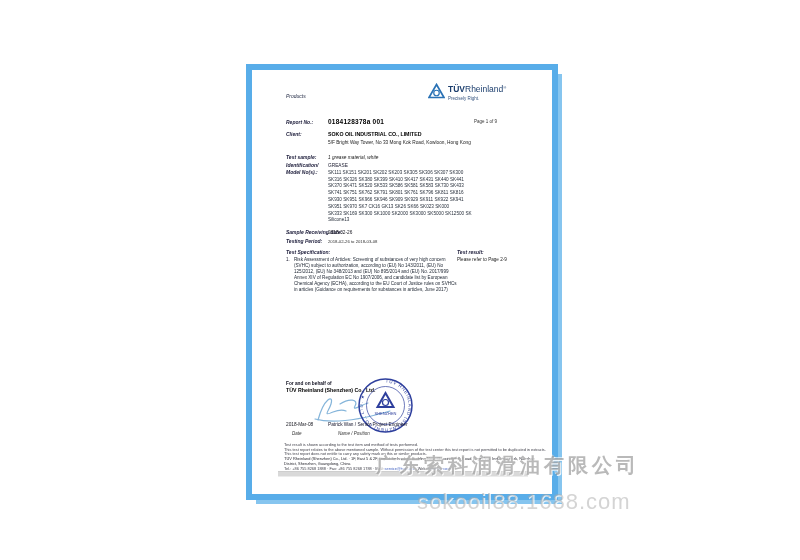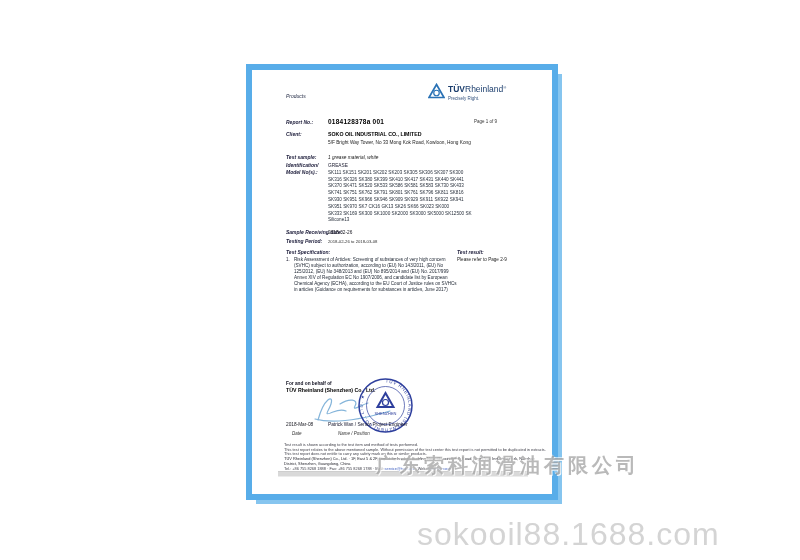--- a/index.html
+++ b/index.html
@@ -61,21 +61,21 @@
   .footer { left:64px; top:744px; width:528px; font-size:7.8px; line-height:9.7px; color:#3c3c46; }
   .footer .co { color:#26262e; }
   .footer a.lnk { color:#3a5bbf; text-decoration:none; cursor:pointer; }
 
   .bottombar { left:52px; top:802px; width:500px; height:11px; background:#d9d9d9; border-top:1px solid #c2c2c2; }
 
   
   .wm-cn { position:absolute; left:376px; top:452px; z-index:5; font-size:20px; font-weight:bold;
            letter-spacing:4px; color:rgba(128,128,128,.55); white-space:nowrap;
            text-shadow:1px 1px 0 rgba(255,255,255,.85), -1px -1px 0 rgba(255,255,255,.6); }
-  .wm-url { position:absolute; left:417px; top:516px; z-index:5; font-size:32px;
+  .wm-url { position:absolute; left:417px; top:489px; z-index:5; font-size:22px;
             letter-spacing:1px; color:rgba(170,170,170,.5); white-space:nowrap;
             text-shadow:1px 1px 0 rgba(255,255,255,.8); }
 </style>
 </head>
 <body>
 
 <div class="stage">
 
   <div class="doc">
     <div class="doc-inner">

